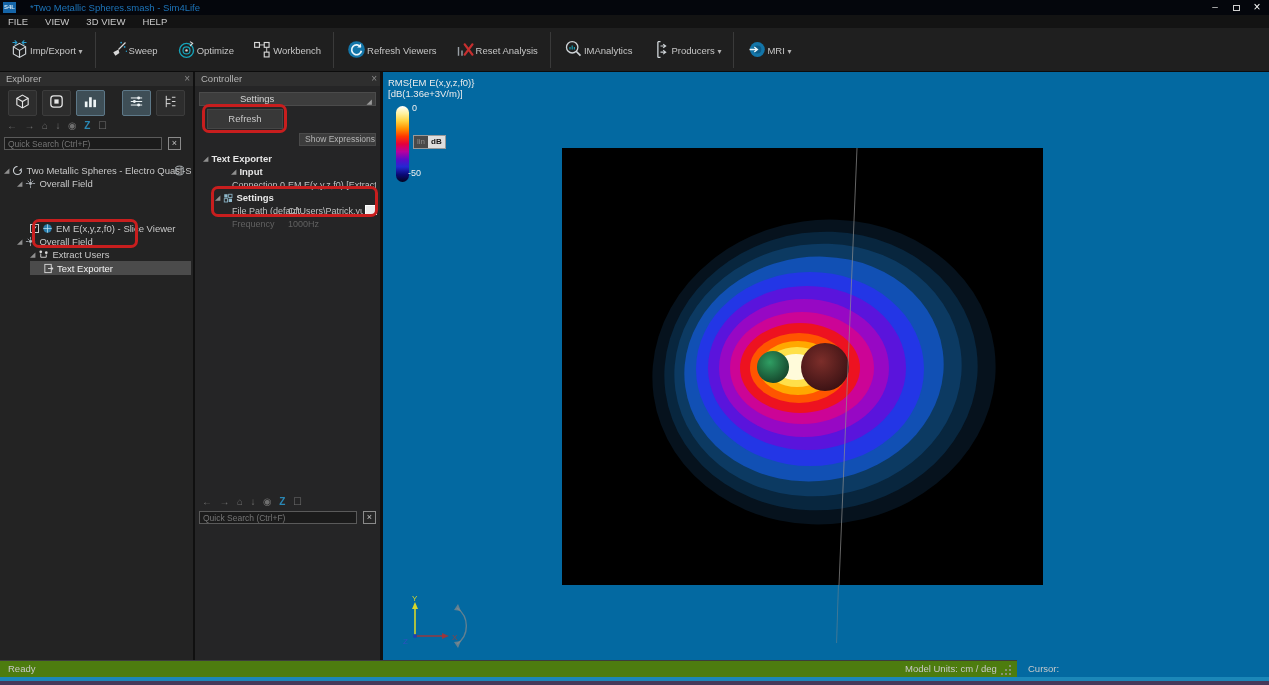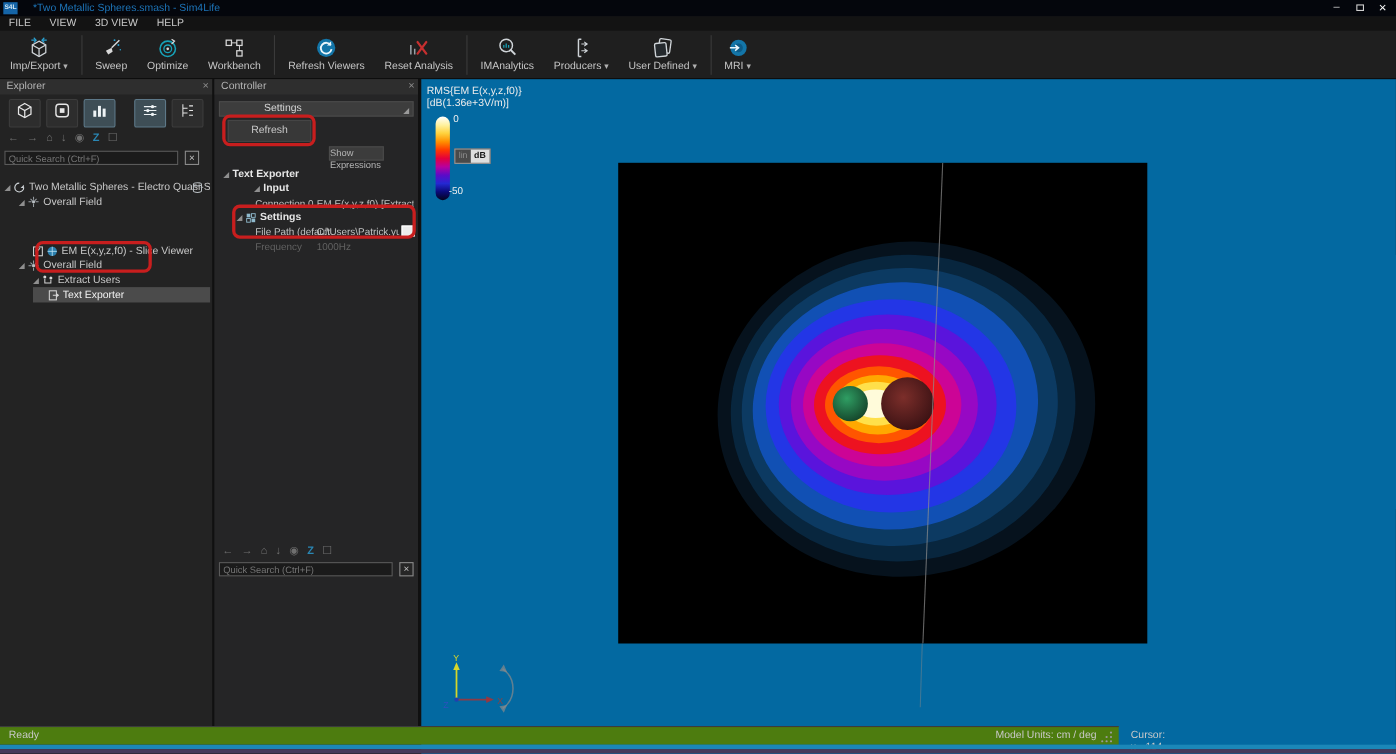--- a/index.html
+++ b/index.html
@@ -12,21 +12,21 @@
   #win-title{position:absolute;left:30px;top:2px;font-size:9.5px;color:#1d74b8;white-space:nowrap}
   .winbtn{position:absolute;top:1px;width:16px;height:13px;color:#cfcfcf;font-size:10px;text-align:center;line-height:12px}
   #btn-min{right:46px}#btn-restore{right:25px}#btn-close{right:4px;font-size:12px;color:#fff}
   #btn-restore i{display:inline-block;width:7px;height:6px;border:1px solid #cfcfcf;position:relative;top:1px}
   
   #menubar{position:absolute;left:0;top:15px;width:1269px;height:13px;background:#131313;
     display:flex;align-items:center;padding-left:8px;gap:17px;font-size:9.5px;color:#c9c9c9}
   
   #toolbar{position:absolute;left:0;top:28px;width:1269px;height:44px;background:#1f1f1f;
     display:flex;align-items:center;border-bottom:1px solid #0c0c0c}
-  .tb-item{display:flex;flex-direction:column;align-items:center;justify-content:center;height:44px;padding:0 9px;cursor:default}
+  .tb-item{display:flex;align-items:center;height:44px;padding:0 9px;cursor:default}
   .tb-icon svg{width:21px;height:21px;display:block}
   .tb-label{font-size:9.5px;color:#c6c6c6;margin-top:1px;white-space:nowrap}
   .caret{font-size:8px;color:#b0b0b0}
   .tb-sep{width:1px;height:36px;background:#3a3a3a;margin:0 3px}
   
   .panel-header{position:absolute;left:0;top:0;right:0;height:14px;background:#2e2e2e;color:#b4b4b4;
     font-size:9.5px;padding:1px 6px}
   .panel-close{position:absolute;right:3px;top:0;color:#8a8a8a;font-size:10px;line-height:13px}
   #explorer{position:absolute;left:0;top:72px;width:193px;height:588px;background:#232323}
   #split1{position:absolute;left:193px;top:72px;width:2px;height:588px;background:#101010}
@@ -54,22 +54,22 @@
   .tcheck{width:9px;height:9px;border:1px solid #cfcfcf;font-size:7px;color:#ececec;line-height:8px;
     text-align:center;margin-right:3px;background:#1d1d1d;flex:none}
   .trail{position:absolute;right:6px;top:1px;display:flex}
   .trail svg{width:11px;height:11px}
   
   #settings-bar{position:absolute;left:4px;top:20px;right:4px;height:14px;background:#3d3d3d;
     border:1px solid #4b4b4b;color:#d6d6d6;font-size:9.5px;padding-left:40px;line-height:12px}
   #settings-bar .corner{position:absolute;right:3px;top:3px;font-size:7px;color:#9a9a9a}
   #refresh-btn{position:absolute;left:12px;top:37px;width:76px;height:20px;background:#383838;
     border:1px solid #454545;color:#c9c9c9;font-size:9.5px;text-align:center;line-height:18px}
-  #showexp-btn{position:absolute;left:104px;top:61px;width:50px;height:13px;background:#3c3c3c;
-    border:1px solid #4a4a4a;color:#b5b5b5;font-size:8.5px;text-align:left;line-height:11px}
+  #showexp-btn{position:absolute;left:104px;top:61px;width:77px;height:13px;background:#3c3c3c;
+    border:1px solid #4a4a4a;color:#b5b5b5;font-size:8.5px;text-align:right;line-height:11px}
   #props{position:absolute;left:0;top:80px;right:0}
   .prop-row{position:relative;height:13px;display:flex;align-items:center;font-size:9px;color:#c2c2c2;white-space:nowrap}
   .prop-row.bold{color:#e6e6e6;font-weight:bold;font-size:9.5px}
   .prop-row.dim,.prop-row.dim .prop-val{color:#616161}
   .prop-icon{margin-right:3px;display:flex}
   .prop-icon svg{width:10px;height:10px}
   .prop-val{position:absolute;left:93px;right:4px;font-weight:normal;font-size:9px;color:#c2c2c2;overflow:hidden}
   .prop-val.wbrowse{right:17px}
   .browse{position:absolute;right:3px;top:1px;width:12px;height:10px;background:#ececec;border:1px solid #ffffff}
   
@@ -198,29 +198,20 @@
       <span class="tb-label">IMAnalytics</span>
     </div>
     <div class="tb-item">
       <span class="tb-icon">
         <svg viewBox="0 0 24 24">
           <path d="M9 3v18M9 3h3M9 21h3" fill="none" stroke="#cfd4d8" stroke-width="1.5"></path>
           <path d="M12 8h6m-3-2.2L18 8l-3 2.2M12 15h6m-3-2.2L18 15l-3 2.2" fill="none" stroke="#cfd4d8" stroke-width="1.2"></path>
         </svg>
       </span>
       <span class="tb-label">Producers <span class="caret">▾</span></span>
-    </div>
-    <div class="tb-item">
-      <span class="tb-icon">
-        <svg viewBox="0 0 24 24">
-          <rect x="8" y="3" width="12" height="14" rx="1.5" fill="none" stroke="#cfd4d8" stroke-width="1.4" transform="rotate(8 14 10)"></rect>
-          <rect x="4" y="7" width="12" height="14" rx="1.5" fill="#24292d" stroke="#cfd4d8" stroke-width="1.4" transform="rotate(-6 10 14)"></rect>
-        </svg>
-      </span>
-      <span class="tb-label">User Defined <span class="caret">▾</span></span>
     </div>
     <div class="tb-sep"></div>
     <div class="tb-item">
       <span class="tb-icon">
         <svg viewBox="0 0 24 24">
           <circle cx="13" cy="12" r="8.5" fill="#1375a8"></circle>
           <circle cx="13" cy="12" r="4.5" fill="#0c5a86"></circle>
           <path d="M4 12h9m-3.5-2.8L13 12l-3.5 2.8" fill="none" stroke="#eaf6fb" stroke-width="1.6"></path>
         </svg>
       </span>

